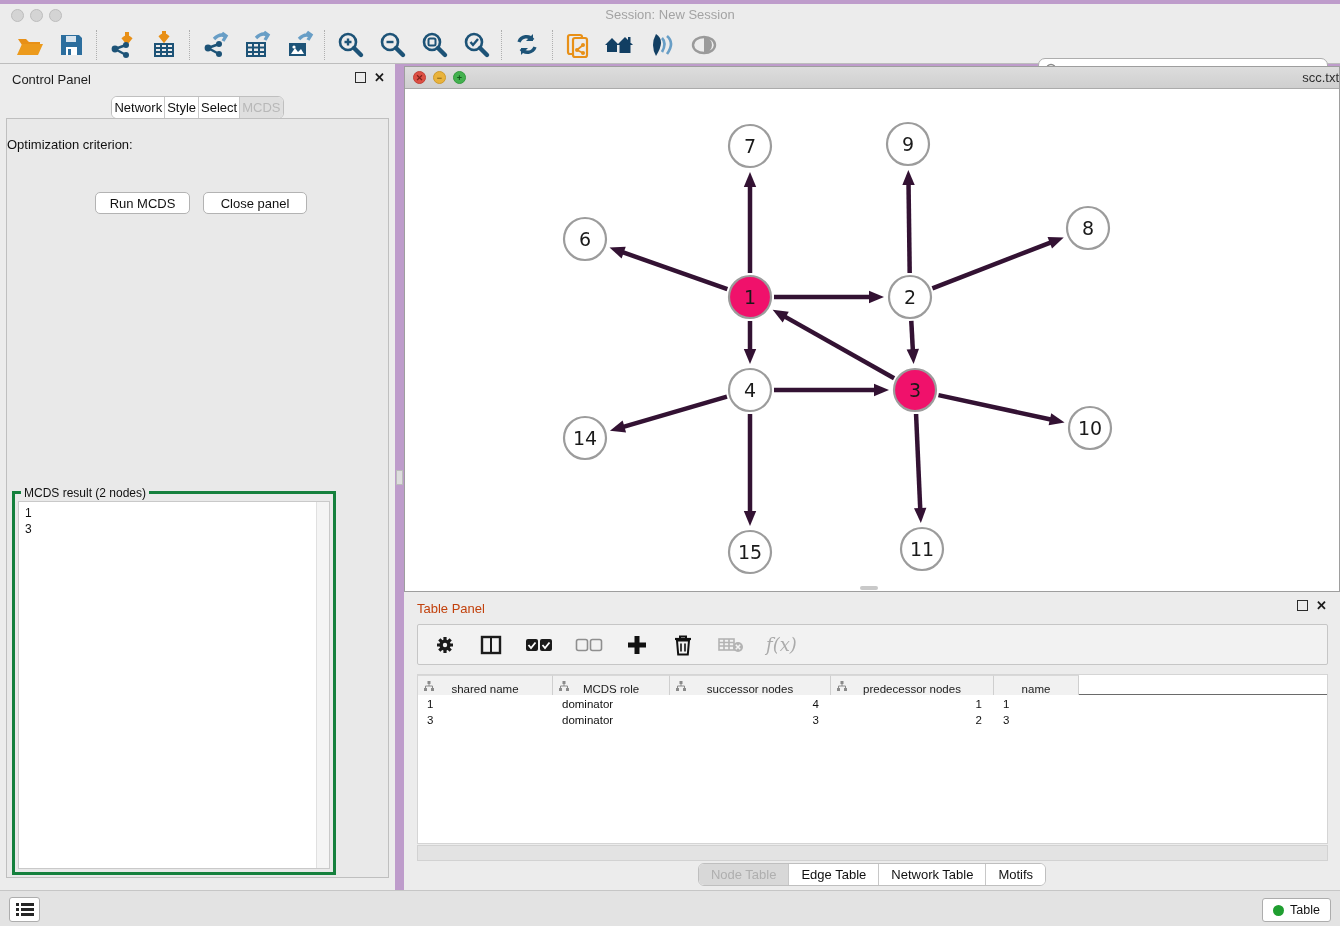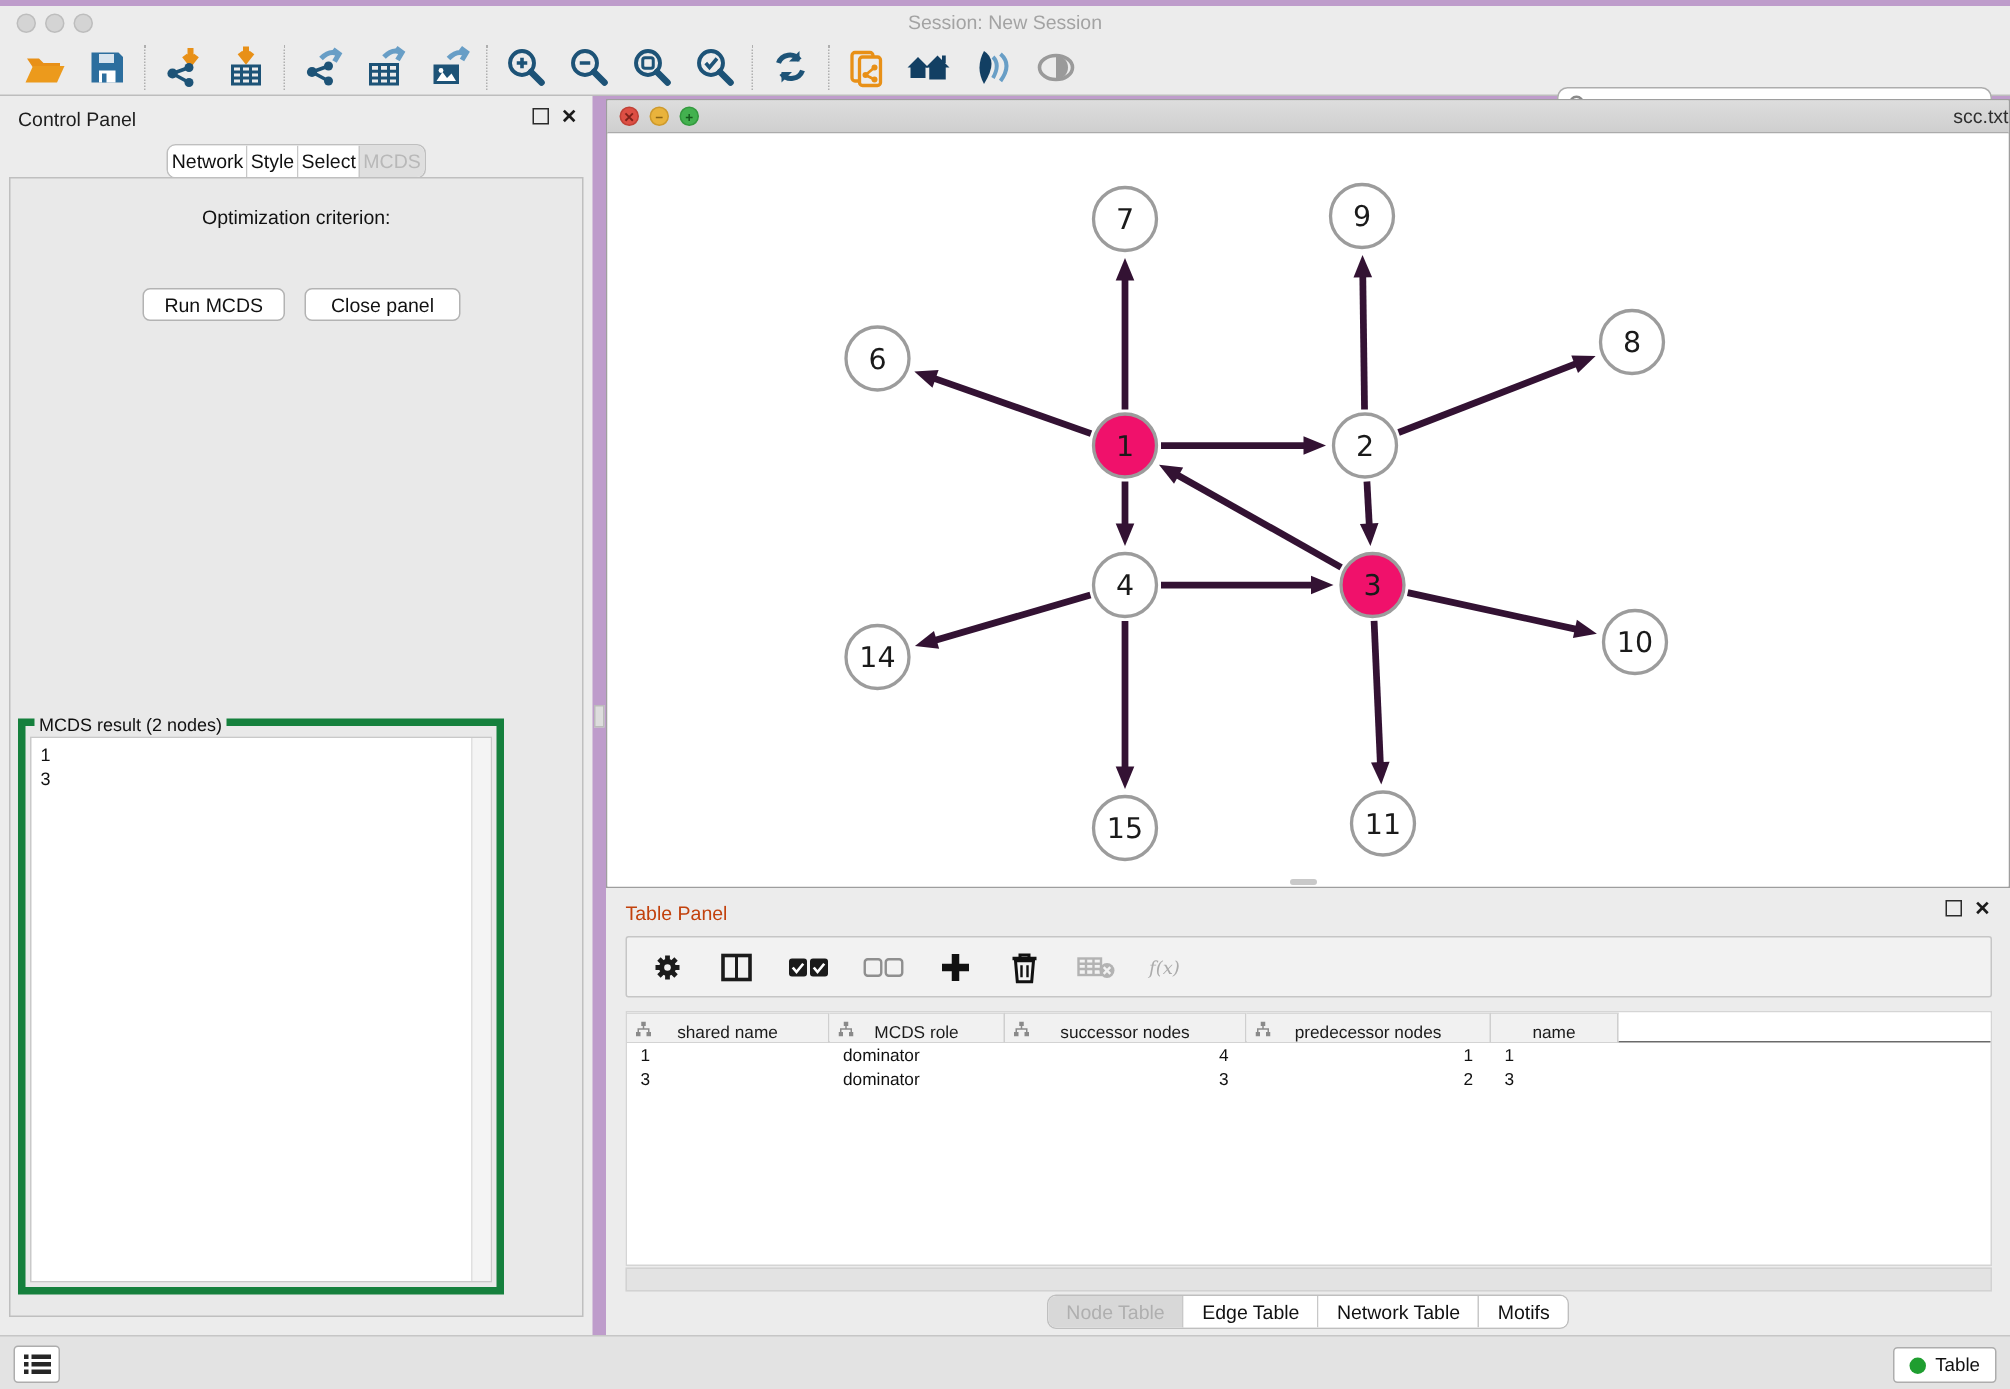--- a/index.html
+++ b/index.html
@@ -26,48 +26,48 @@
   #cp-title { position:absolute; left:12px; top:8px; font-size:13px; color:#1d1d1d; }
   .panel-ctrls { position:absolute; top:8px; display:flex; gap:8px; align-items:center; }
   .float-icon { width:11px; height:11px; border:1.6px solid #2b2b2b; display:inline-block; }
   .close-icon { font-size:13px; font-weight:bold; color:#1b1b1b; line-height:11px; }
   #cp-tabs { position:absolute; left:0; right:0; top:32px; display:flex; justify-content:center; }
   .seg-group { display:flex; border:1px solid #BFBFBF; border-radius:6px; overflow:hidden; background:#fff; }
   .seg-tab { padding:3px 2px; font-size:13px; color:#111; background:#fff; border-right:1px solid #C8C8C8; cursor:default; }
   .seg-tab:last-child { border-right:none; }
   .seg-tab.selected { background:#DFDFDF; color:#B8B8B8; }
   #cp-content { position:absolute; left:6px; top:54px; width:383px; height:760px; background:#E9E9E9; border:1px solid #BFBFBF; }
-  #opt-label { position:absolute; left:0; right:0; top:18px; text-align:center; font-size:13px; color:#111; }
+  #opt-label { position:absolute; left:0; right:0; top:18px; font-size:13px; color:#111; }
   #opt-select { position:absolute; left:38px; top:39px; width:309px; height:23px; background:#fff; border:1px solid #B3B3B3; border-radius:5px; display:flex; align-items:center; padding:0 8px; font-size:13px; color:#111; }
   #opt-select .stepper { margin-left:auto; }
   .cp-btn { position:absolute; top:73px; height:22px; background:#fff; border:1px solid #B3B3B3; border-radius:5px; font-size:13px; color:#111; font-family:"Liberation Sans",sans-serif; }
   #run-btn { left:88px; width:95px; }
   #close-btn { left:196px; width:104px; }
-  #result-group { position:absolute; left:5px; top:360px; width:324px; height:384px; border:5px solid #15803d; }
+  #result-group { position:absolute; left:5px; top:372px; width:324px; height:384px; border:3px solid #15803d; }
   #result-legend { position:absolute; left:6px; top:-8px; background:#E9E9E9; padding:0 3px; font-size:12px; color:#111; }
   #result-box { position:absolute; left:3px; top:7px; right:3px; bottom:3px; background:#fff; border:1px solid #C9C9C9; }
   #result-text { padding:3px 6px; font-size:12px; line-height:16px; color:#111; white-space:pre; }
   #result-scroll { position:absolute; right:0; top:0; width:13px; bottom:0; background:#F4F4F4; border-left:1px solid #E0E0E0; }
 
   
   #divider-grip { left:396px; top:470px; width:7px; height:15px; background:#DDD; border:1px solid #BBB; }
 
   
   #net-window { left:404px; top:66px; width:936px; height:526px; border:1px solid #9E9E9E; background:#fff; }
   #net-titlebar { position:absolute; left:0; top:0; right:0; height:22px; background:linear-gradient(#DDDDDD,#CFCFCF); border-bottom:1px solid #ABABAB; }
   .mac-btn { position:absolute; top:4px; width:13px; height:13px; border-radius:50%; font-size:9px; line-height:13px; text-align:center; font-weight:bold; }
   #net-title { position:absolute; left:0; right:0; top:3px; text-align:right; font-size:13px; color:#2e2e2e; }
   #net-canvas { position:absolute; left:0; top:22px; width:934px; height:502px; background:#fff; }
   #net-hscroll { position:absolute; left:455px; bottom:1px; width:18px; height:4px; background:#C9C9C9; border-radius:2px; }
 
   
   #table-panel { left:404px; top:592px; width:936px; height:298px; background:#ECECEC; }
   #tp-title { position:absolute; left:13px; top:9px; font-size:13px; color:#c2410c; }
   #tp-toolbar { position:absolute; left:13px; top:32px; right:12px; height:41px; background:#F2F2F2; border:1px solid #C6C6C6; border-radius:2px; display:flex; align-items:center; padding-left:14px; gap:20px; }
-  .fx-label { font-family:"DejaVu Serif", serif; font-style:italic; font-size:12px; color:#ABABAB; }
+  .fx-label { font-family:"DejaVu Serif", serif; font-style:italic; font-size:18px; color:#ABABAB; }
   #tp-table { position:absolute; left:13px; top:82px; right:12px; height:170px; background:#fff; border:1px solid #D5D5D5; }
   #tp-header { position:absolute; left:0; top:0; right:0; height:20px; display:flex; border-bottom:1px solid #6A6A6A; background:#fff; }
   .th { height:20px; background:#F1F1F1; border-right:1px solid #CFCFCF; border-top:1px solid #D8D8D8; display:flex; align-items:center; justify-content:center; gap:5px; font-size:11.5px; color:#1b1b1b; }
   .tree-ico { position:absolute; left:6px; top:5px; }
   .th-inner { position:relative; width:100%; height:100%; display:flex; align-items:flex-end; justify-content:center; gap:4px; }
   #tp-rows { position:absolute; left:0; top:21px; right:0; bottom:0; }
   .tr { display:flex; height:16px; font-size:11.5px; color:#111; }
   .td { height:16px; line-height:16px; overflow:hidden; }
   #tp-gray-strip { position:absolute; left:13px; right:12px; top:253px; height:16px; background:#E3E3E3; border:1px solid #D2D2D2; }
   #tp-tabs { position:absolute; left:0; right:0; top:271px; display:flex; justify-content:center; }

